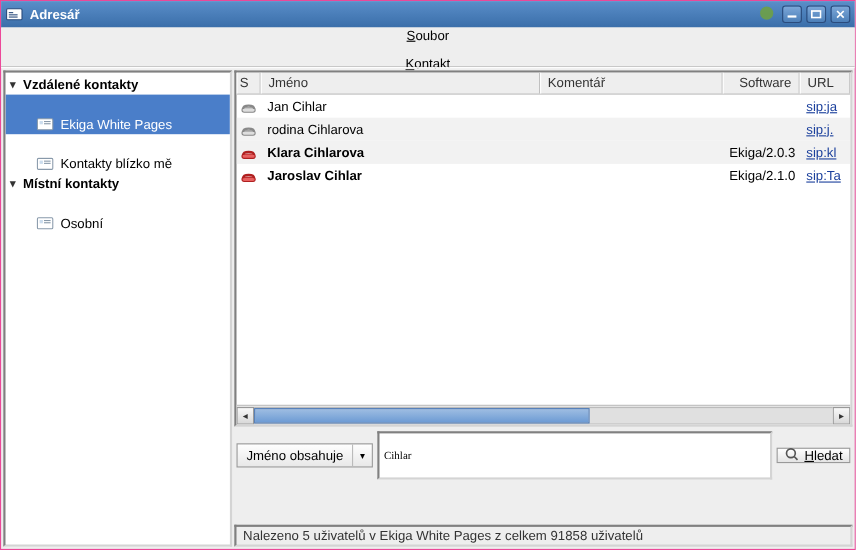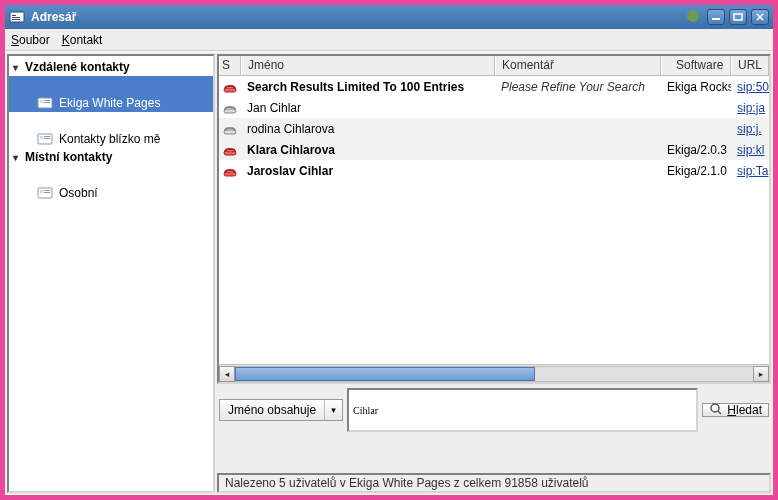--- a/index.html
+++ b/index.html
@@ -8,21 +8,21 @@
   font-size: 12px;
   background: #cccccc;
   width: 778px;
   height: 500px;
   overflow: hidden;
 }
 .window {
   width: 778px;
   height: 500px;
   background: #eeeeee;
-  border: 5px solid #ec4899;
+  border: 1px solid #ec4899;
   display: flex;
   flex-direction: column;
 }
 .titlebar {
   height: 24px;
   background: linear-gradient(to bottom, #5a8ec9 0%, #3a6ea9 100%);
   color: #fff;
   display: flex;
   align-items: center;
   padding: 0 4px;
@@ -39,27 +39,28 @@
   width: 18px; height: 16px;
   background: linear-gradient(to bottom, #7ca7d8, #4c7fb8);
   border: 1px solid #2a4b7c;
   border-radius: 3px;
   margin-left: 4px;
   display: flex; align-items: center; justify-content: center;
   color: #fff;
   cursor: pointer;
 }
 .menubar {
-  height: 22px;
+  height: 36px;
   background: #eeeeee;
   border-bottom: 1px solid #c8c8c8;
   display: flex;
   align-items: center;
   padding: 0 6px;
   gap: 12px;
+  flex-direction: column;
 }
 .menubar .menu-item {
   cursor: pointer;
 }
 .menubar .menu-item .ul { text-decoration: underline; }
 .body {
   flex: 1;
   display: flex;
   border-top: 1px solid #fff;
   min-height: 0;
@@ -325,32 +326,20 @@
     <div class="right-pane">
       <div class="table-wrap">
         <div class="thead">
           <div class="th status">S</div>
           <div class="th name">Jméno</div>
           <div class="th comment">Komentář</div>
           <div class="th software">Software</div>
           <div class="th url">URL</div>
         </div>
         <div class="tbody" id="tbody">
-            <div class="tr">
-              <div class="td status">
-                <svg class="phone-icon-svg" width="16" height="14" viewBox="0 0 16 14">
-                  <rect x="2" y="8" width="12" height="4" rx="2" fill="#e86060" stroke="#b02020"></rect>
-                  <path d="M3 9 C3 5 13 5 13 9" fill="none" stroke="#b02020" stroke-width="2"></path>
-                </svg>
-              </div>
-              <div class="td name bold">Search Results Limited To 100 Entries</div>
-              <div class="td comment">Please Refine Your Search</div>
-              <div class="td software">Ekiga Rocks</div>
-              <div class="td url">sip:50</div>
-            </div>
             <div class="tr">
               <div class="td status">
                 <svg class="phone-icon-svg" width="16" height="14" viewBox="0 0 16 14">
                   <rect x="2" y="8" width="12" height="4" rx="2" fill="#ddd" stroke="#888"></rect>
                   <path d="M3 9 C3 5 13 5 13 9" fill="none" stroke="#888" stroke-width="2"></path>
                 </svg>
               </div>
               <div class="td name">Jan Cihlar</div>
               <div class="td comment" style="font-style: normal;"></div>
               <div class="td software"></div>

